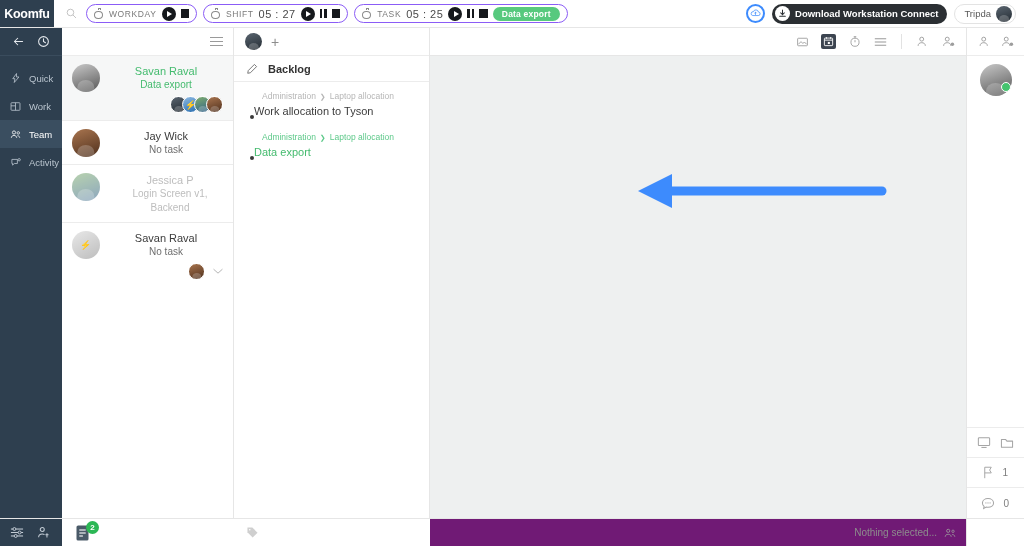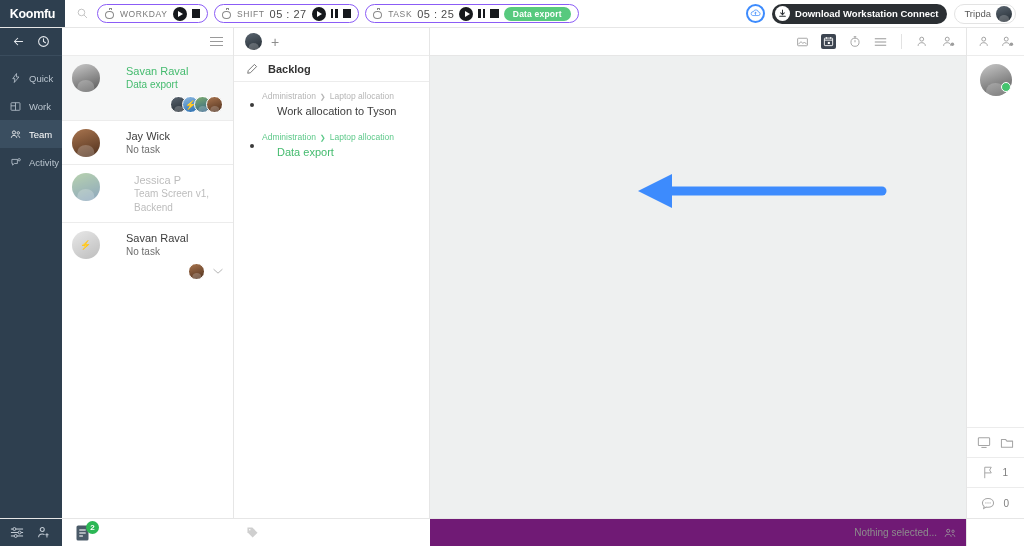--- a/index.html
+++ b/index.html
@@ -8,21 +8,21 @@
     font-family: "Liberation Sans", sans-serif;
     font-size: 12px;
     background: #ffffff;
     overflow: hidden;
     -webkit-font-smoothing: antialiased;
   }
   .app { position: relative; width: 1024px; height: 546px; display: flex; flex-direction: column; }
 
   
   .topbar { height: 28px; display: flex; align-items: stretch; background: #ffffff; border-bottom: 1px solid #e6e6e6; flex: 0 0 28px; }
-  .logo-box { width: 65px; background: #2e3f4f; display: flex; align-items: center; justify-content: center; }
+  .logo-box { width: 54px; background: #2e3f4f; display: flex; align-items: center; justify-content: center; }
   .logo-text { color: #fff; font-size: 12.5px; font-weight: bold; letter-spacing: -0.3px; }
   .topbar-main { flex: 1; display: flex; align-items: center; padding: 0 8px; gap: 6px; }
   .search-ic { width: 18px; height: 18px; display: flex; align-items: center; justify-content: center; color: #c2c2c2; }
   .pill { height: 19px; border: 1px solid #8b5cf6; border-radius: 10px; display: flex; align-items: center; gap: 5px; padding: 0 7px; background: #fff; }
   .pill-label { font-size: 8.5px; letter-spacing: 0.6px; color: #7a7a7a; font-weight: normal; }
   .pill-time { font-size: 11px; letter-spacing: 0.5px; color: #4a4a4a; }
   .stopwatch { width: 10px; height: 11px; position: relative; flex: 0 0 10px; }
   .stopwatch .body { position: absolute; left: 0; top: 2.5px; width: 9px; height: 8.5px; border: 1.2px solid #8a8a8a; border-radius: 50%; }
   .stopwatch .stem { position: absolute; left: 3.5px; top: 0; width: 3px; height: 2.2px; border: 1.2px solid #8a8a8a; border-bottom: none; }
   .ic-play { width: 14px; height: 14px; border-radius: 50%; background: #15181c; display: flex; align-items: center; justify-content: center; }
@@ -57,21 +57,21 @@
   .nav-item { height: 28px; display: flex; align-items: center; gap: 7px; padding-left: 9px; color: #b9c4ce; font-size: 9.5px; }
   .nav-item.active { background: #3a4e60; color: #ffffff; }
   .nav-ic { width: 13px; display: flex; align-items: center; justify-content: center; }
 
   
   .teamcol { width: 172px; flex: 0 0 172px; border-right: 1px solid #e6e6e6; display: flex; flex-direction: column; background: #fff; }
   .teamcol-head { height: 28px; border-bottom: 1px solid #ececec; display: flex; align-items: center; justify-content: flex-end; padding-right: 10px; }
   .burger { display: flex; flex-direction: column; gap: 2.5px; }
   .burger i { display: block; width: 13px; height: 1.4px; background: #9a9a9a; }
   .team-list { flex: 1; overflow: hidden; }
-  .tcard { padding: 8px 10px 7px 10px; border-bottom: 1px solid #ececec; display: flex; gap: 26px; position: relative; }
+  .tcard { padding: 8px 10px 7px 10px; border-bottom: 1px solid #ececec; display: flex; gap: 9px; position: relative; text-align: center; }
   .tcard.selected { background: #f6f7f7; }
   .tcard-body { flex: 1; min-width: 0; }
   .tname { font-size: 11px; color: #3c3c3c; line-height: 14px; }
   .ttask { font-size: 10px; color: #6e6e6e; line-height: 14px; }
   .tcard.selected .tname, .tcard.selected .ttask { color: #44bb6e; }
   .tcard.dim .tname, .tcard.dim .ttask { color: #bdbdbd; margin-left: 8px; }
   .tcard.dim .av { opacity: 0.55; }
   .avatar-row { display: flex; justify-content: flex-end; align-items: center; margin-top: 4px; height: 17px; }
   .avstack { display: flex; }
   .avstack .av { width: 17px; height: 17px; margin-left: -5px; border: 1.5px solid #fff; }
@@ -83,21 +83,21 @@
   .backlogcol { width: 196px; flex: 0 0 196px; border-right: 1px solid #e6e6e6; display: flex; flex-direction: column; background: #fff; }
   .backlog-head { height: 28px; border-bottom: 1px solid #ececec; display: flex; align-items: center; gap: 9px; padding-left: 11px; }
   .plus { color: #8d8d8d; font-size: 14px; line-height: 1; }
   .backlog-title-row { height: 26px; display: flex; align-items: center; gap: 9px; padding-left: 11px; border-bottom: 1px solid #ececec; }
   .pencil-box { width: 14px; height: 14px; display: flex; align-items: center; justify-content: center; color: #6b6b6b; }
   .backlog-title { font-size: 11px; font-weight: bold; color: #333; }
   .task-item { padding: 8px 10px 4px 11px; }
   .crumb { font-size: 8.5px; color: #b6b6b6; display: flex; align-items: center; gap: 4px; padding-left: 17px; line-height: 13px; }
   .crumb.green { color: #5ec98a; }
   .crumb .sep { font-size: 7px; }
-  .task-line { display: flex; align-items: flex-start; gap: 23px; line-height: 16px; }
+  .task-line { display: flex; align-items: flex-end; gap: 0; line-height: 16px; }
   .dot { width: 4px; height: 4px; border-radius: 50%; background: #3a3a3a; flex: 0 0 4px; margin-left: 5px; }
   .task-text { font-size: 11px; color: #3c3c3c; }
   .task-text.green { color: #44bb6e; }
   .backlog-fill { flex: 1; }
 
   
   .maincol { flex: 1; display: flex; flex-direction: column; min-width: 0; background: #eef0f0; }
   .main-head { height: 28px; background: #fff; border-bottom: 1px solid #e6e6e6; display: flex; align-items: center; justify-content: flex-end; padding-right: 10px; gap: 11px; }
   .tbic { width: 15px; height: 15px; display: flex; align-items: center; justify-content: center; color: #9d9d9d; }
   .tbic.act { background: #3c4450; color: #fff; border-radius: 2px; }
@@ -304,21 +304,21 @@
           <div class="tcard-body">
             <div class="tname">Jay Wick</div>
             <div class="ttask">No task</div>
           </div>
         </div>
 
         <div class="tcard dim">
           <span class="av p3" style="width:28px;height:28px;"></span>
           <div class="tcard-body">
             <div class="tname">Jessica P</div>
-            <div class="ttask">Team Screen v1, Backend</div>
+            <div class="ttask">Login Screen v1, Backend</div>
           </div>
         </div>
 
         <div class="tcard">
           <span class="av p4 bolt" style="width:28px;height:28px;font-size:15px;"></span>
           <div class="tcard-body">
             <div class="tname">Savan Raval</div>
             <div class="ttask">No task</div>
             <div class="avatar-row">
               <span class="avstack">

